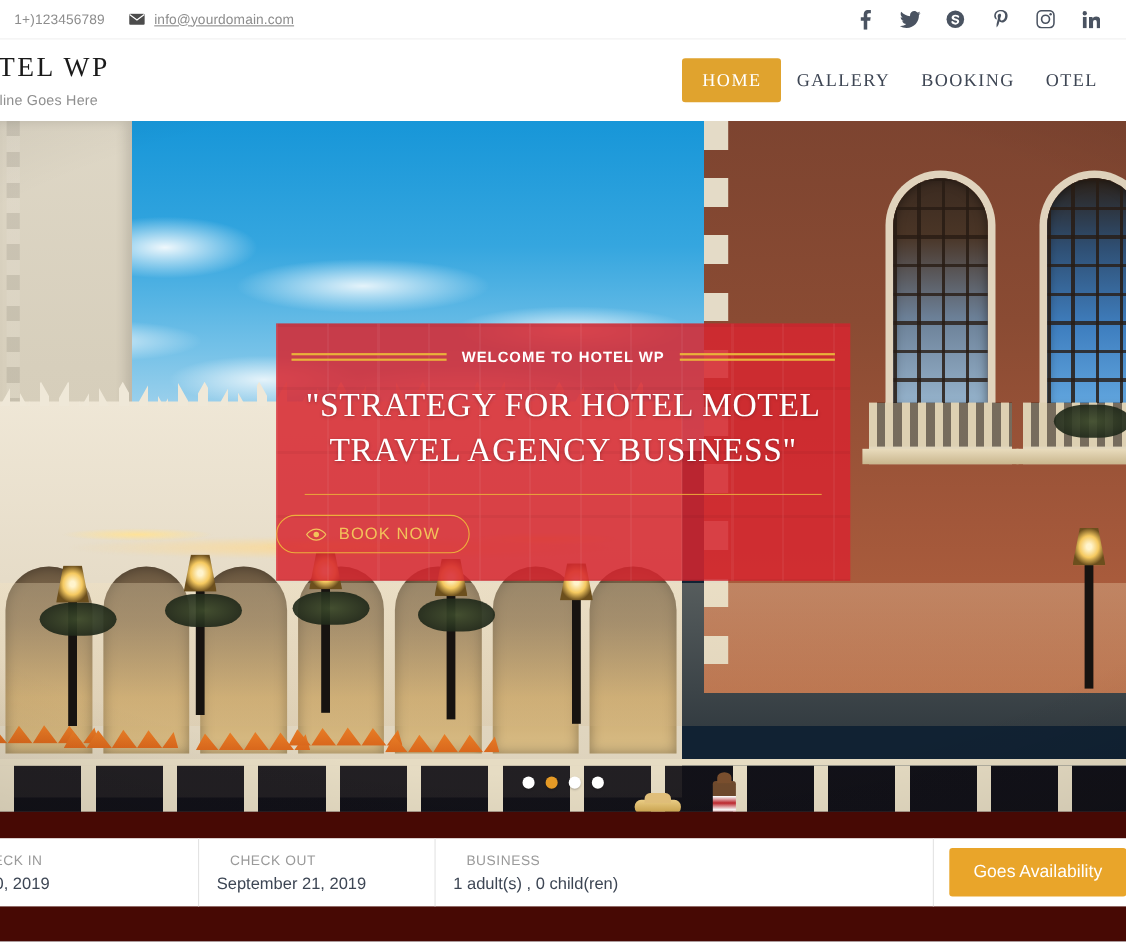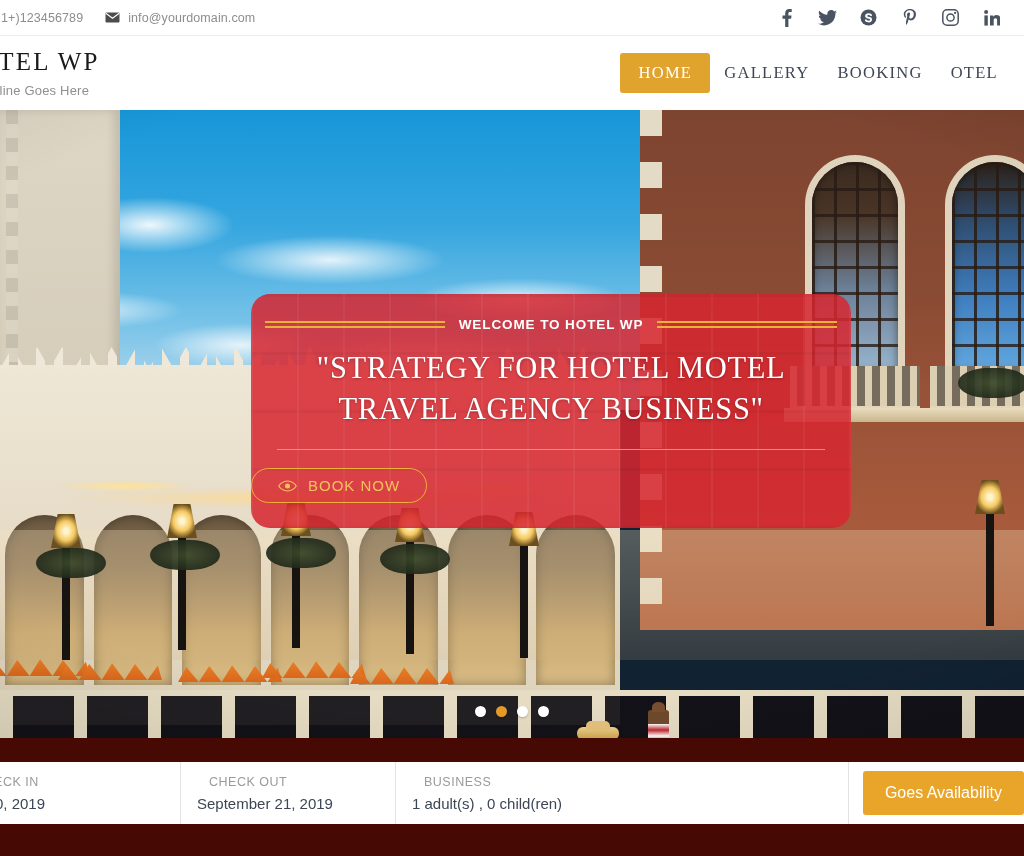--- a/index.html
+++ b/index.html
@@ -8,25 +8,25 @@
     overflow: hidden;
     background: #ffffff;
     font-family: "Liberation Sans", sans-serif;
   }
   .page { position: relative; width: 1024px; height: 856px; overflow: hidden; }
 
   
   .topbar {
     position: absolute; left: 0; top: 0; width: 1024px; height: 36px;
     background: #ffffff; border-bottom: 1px solid #ececec;
-    display: flex; align-items: center;
+    display: flex; align-items: center; padding-left: 12px;
   }
   .topbar-left { display: flex; align-items: center; padding-left: 0px; }
   .tb-item { display: flex; align-items: center; color: #8d8d8d; font-size: 12.5px; }
-  .tb-item + .tb-item { margin-left: 22px; }
+  .tb-item + .tb-item { margin-left: 22px; text-decoration: underline; }
   .tb-icon { display: inline-flex; width: 15px; height: 15px; margin-right: 8px;
              align-items: center; justify-content: center; color: #5a5a5a; }
   .tb-icon svg { display: block; }
   .tb-text { white-space: nowrap; letter-spacing: .1px; }
   .phone-txt { margin-left: -22px; }
 
   .topbar-right {
     margin-left: auto; display: flex; align-items: center; padding-right: 12px; gap: 0px;
   }
   .soc {
@@ -187,24 +187,23 @@
        #8a6038 80px, #6f4a2d 100%);
      border-radius:3px; }
   .mooring::before { content:""; position:absolute; left:4px; top:-8px; width:13px; height:10px;
      border-radius:50% 50% 0 0; background:#7a4f2e; }
 
   .hero-vignette { position:absolute; inset:0;
      background: radial-gradient(120% 90% at 50% 45%, rgba(0,0,0,0) 55%, rgba(0,0,0,.22) 100%); }
 
   
   .hero-box {
-    position: absolute; left: 251px; top: 184px; width: 600px; height: 234px;
+    position: absolute; left: 251px; top: 184px; width: 522px; height: 234px;
     background: rgba(214, 39, 48, .86);
     overflow: hidden;
-    border-radius: 19px;
   }
   .hero-box-texture { position:absolute; inset:0; opacity:.16;
     background:
       repeating-linear-gradient(90deg, rgba(255,255,255,.32) 0 2px, rgba(0,0,0,0) 2px 46px),
       repeating-linear-gradient(180deg, rgba(0,0,0,.22) 0 3px, rgba(0,0,0,0) 3px 58px); }
   .welcome-row {
     position: relative; display:flex; align-items:center; justify-content:center;
     gap: 14px; margin-top: 23px; padding: 0 14px;
   }
   .wl-rule { flex: 1; height: 7px; position: relative; }

